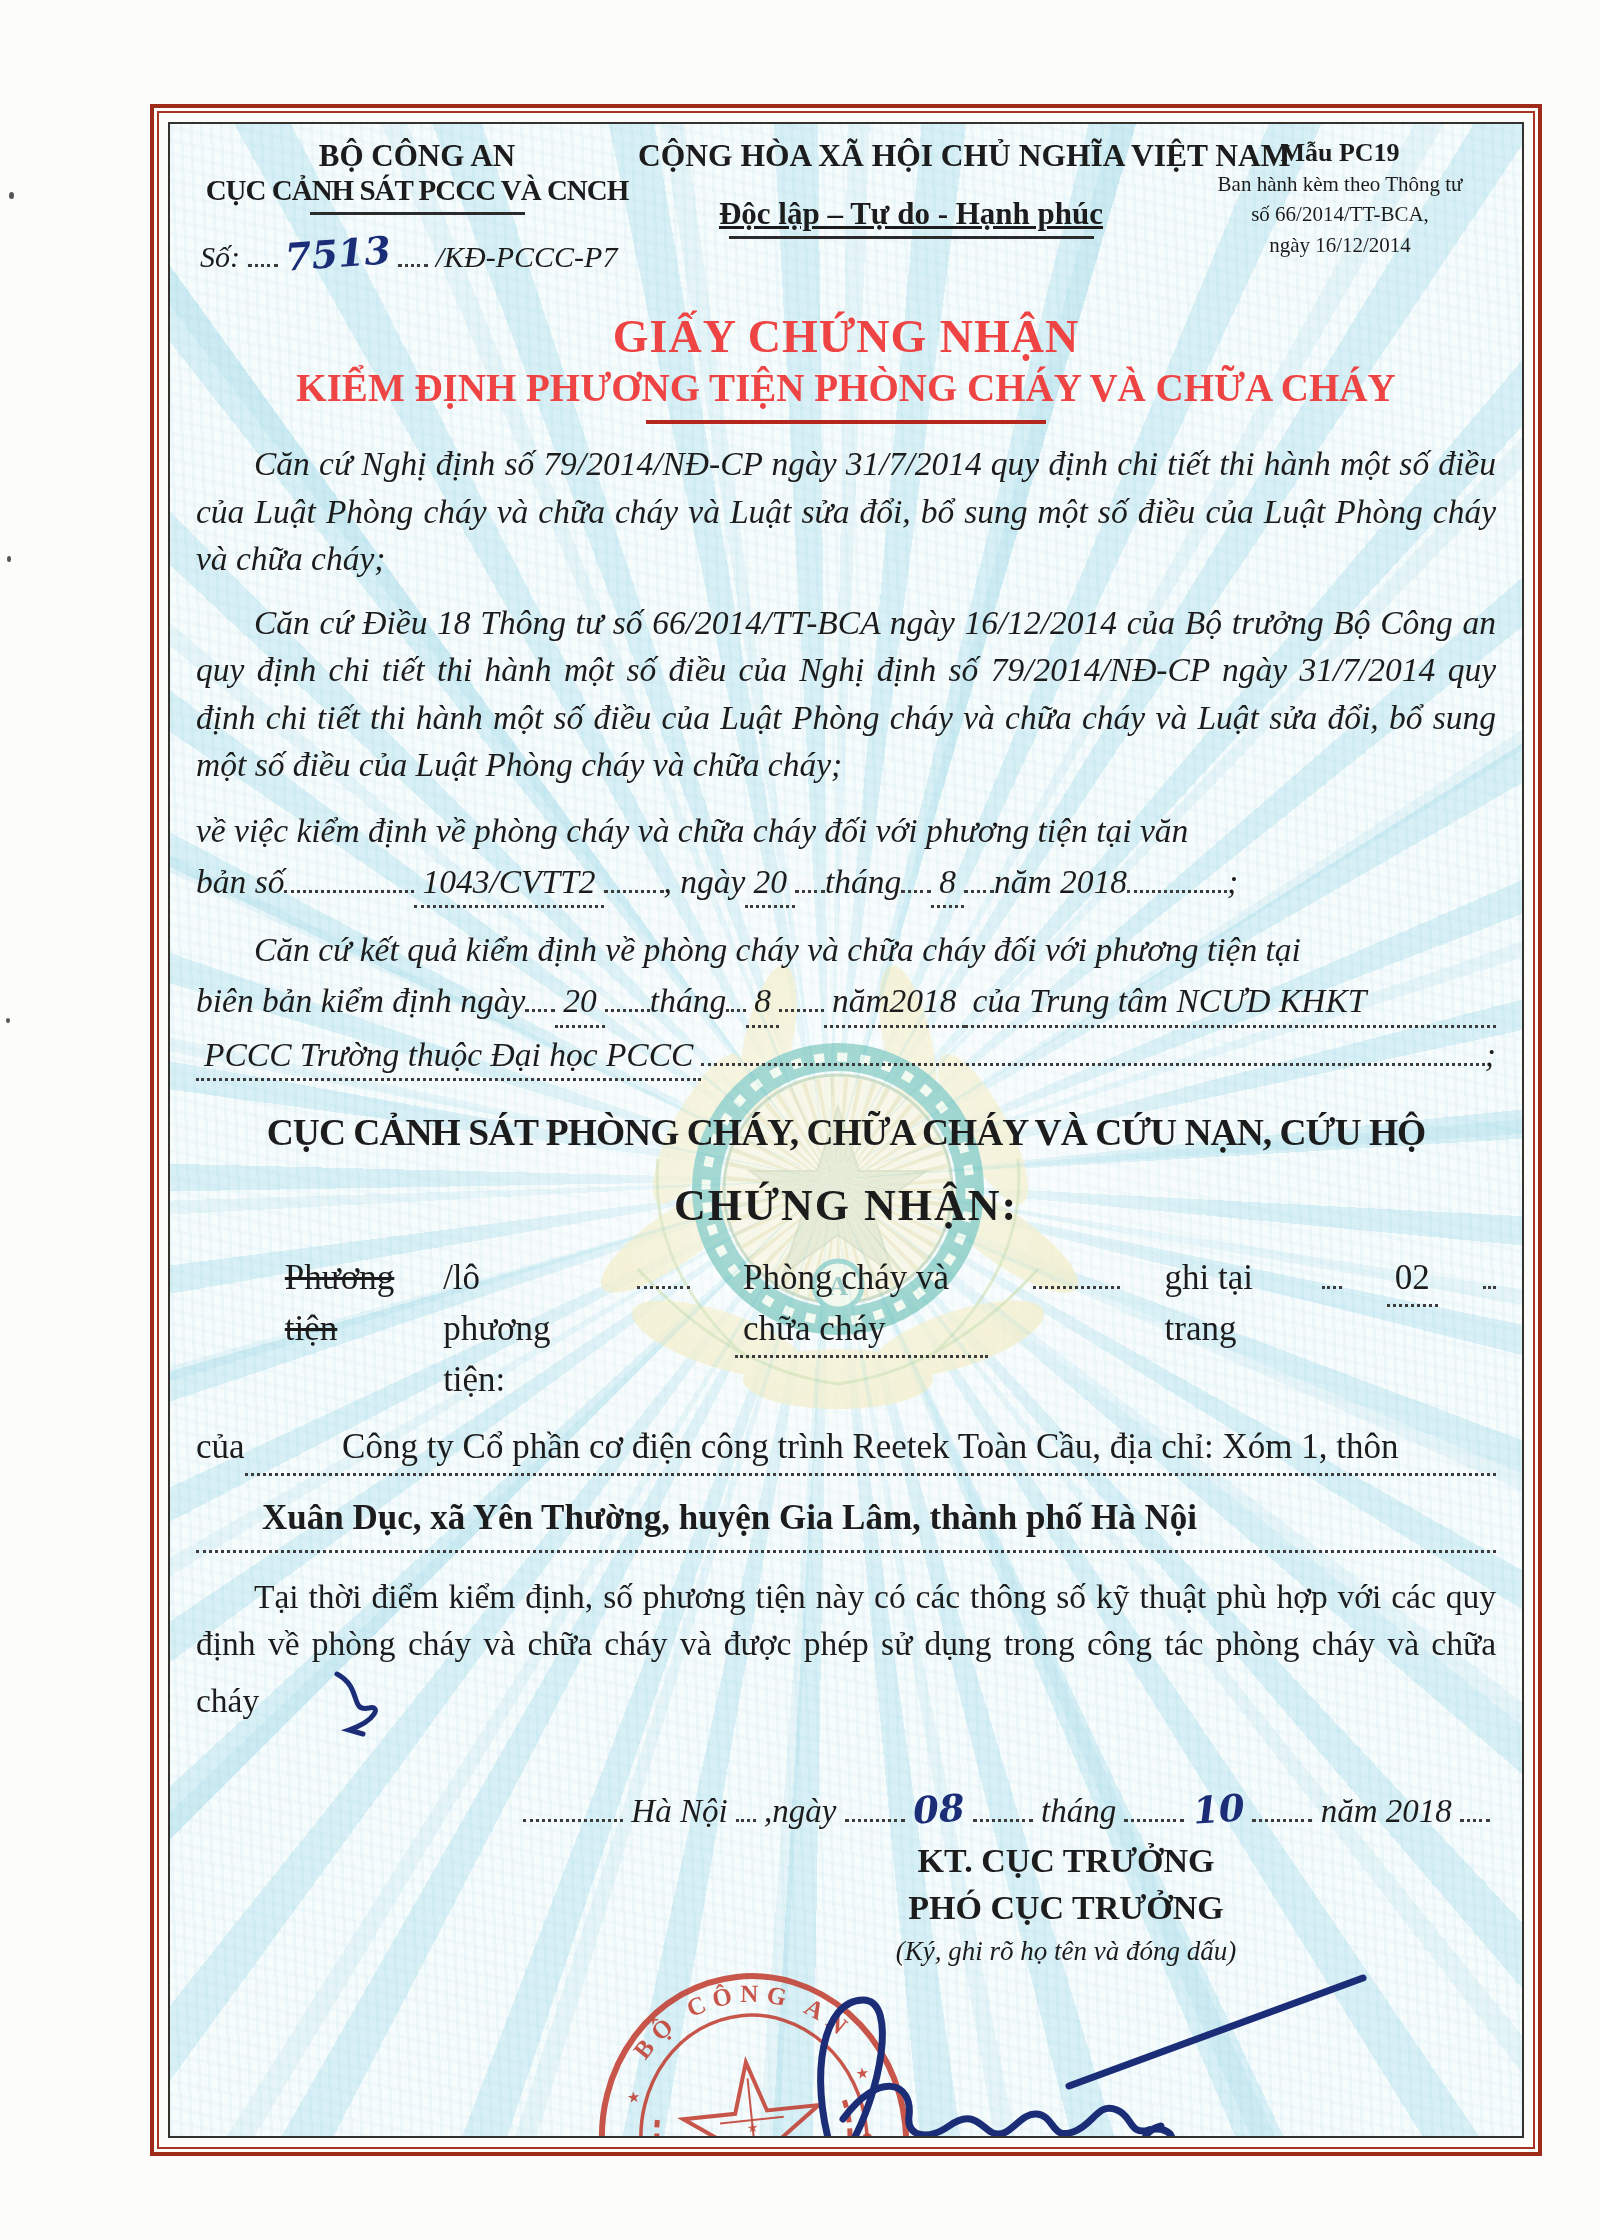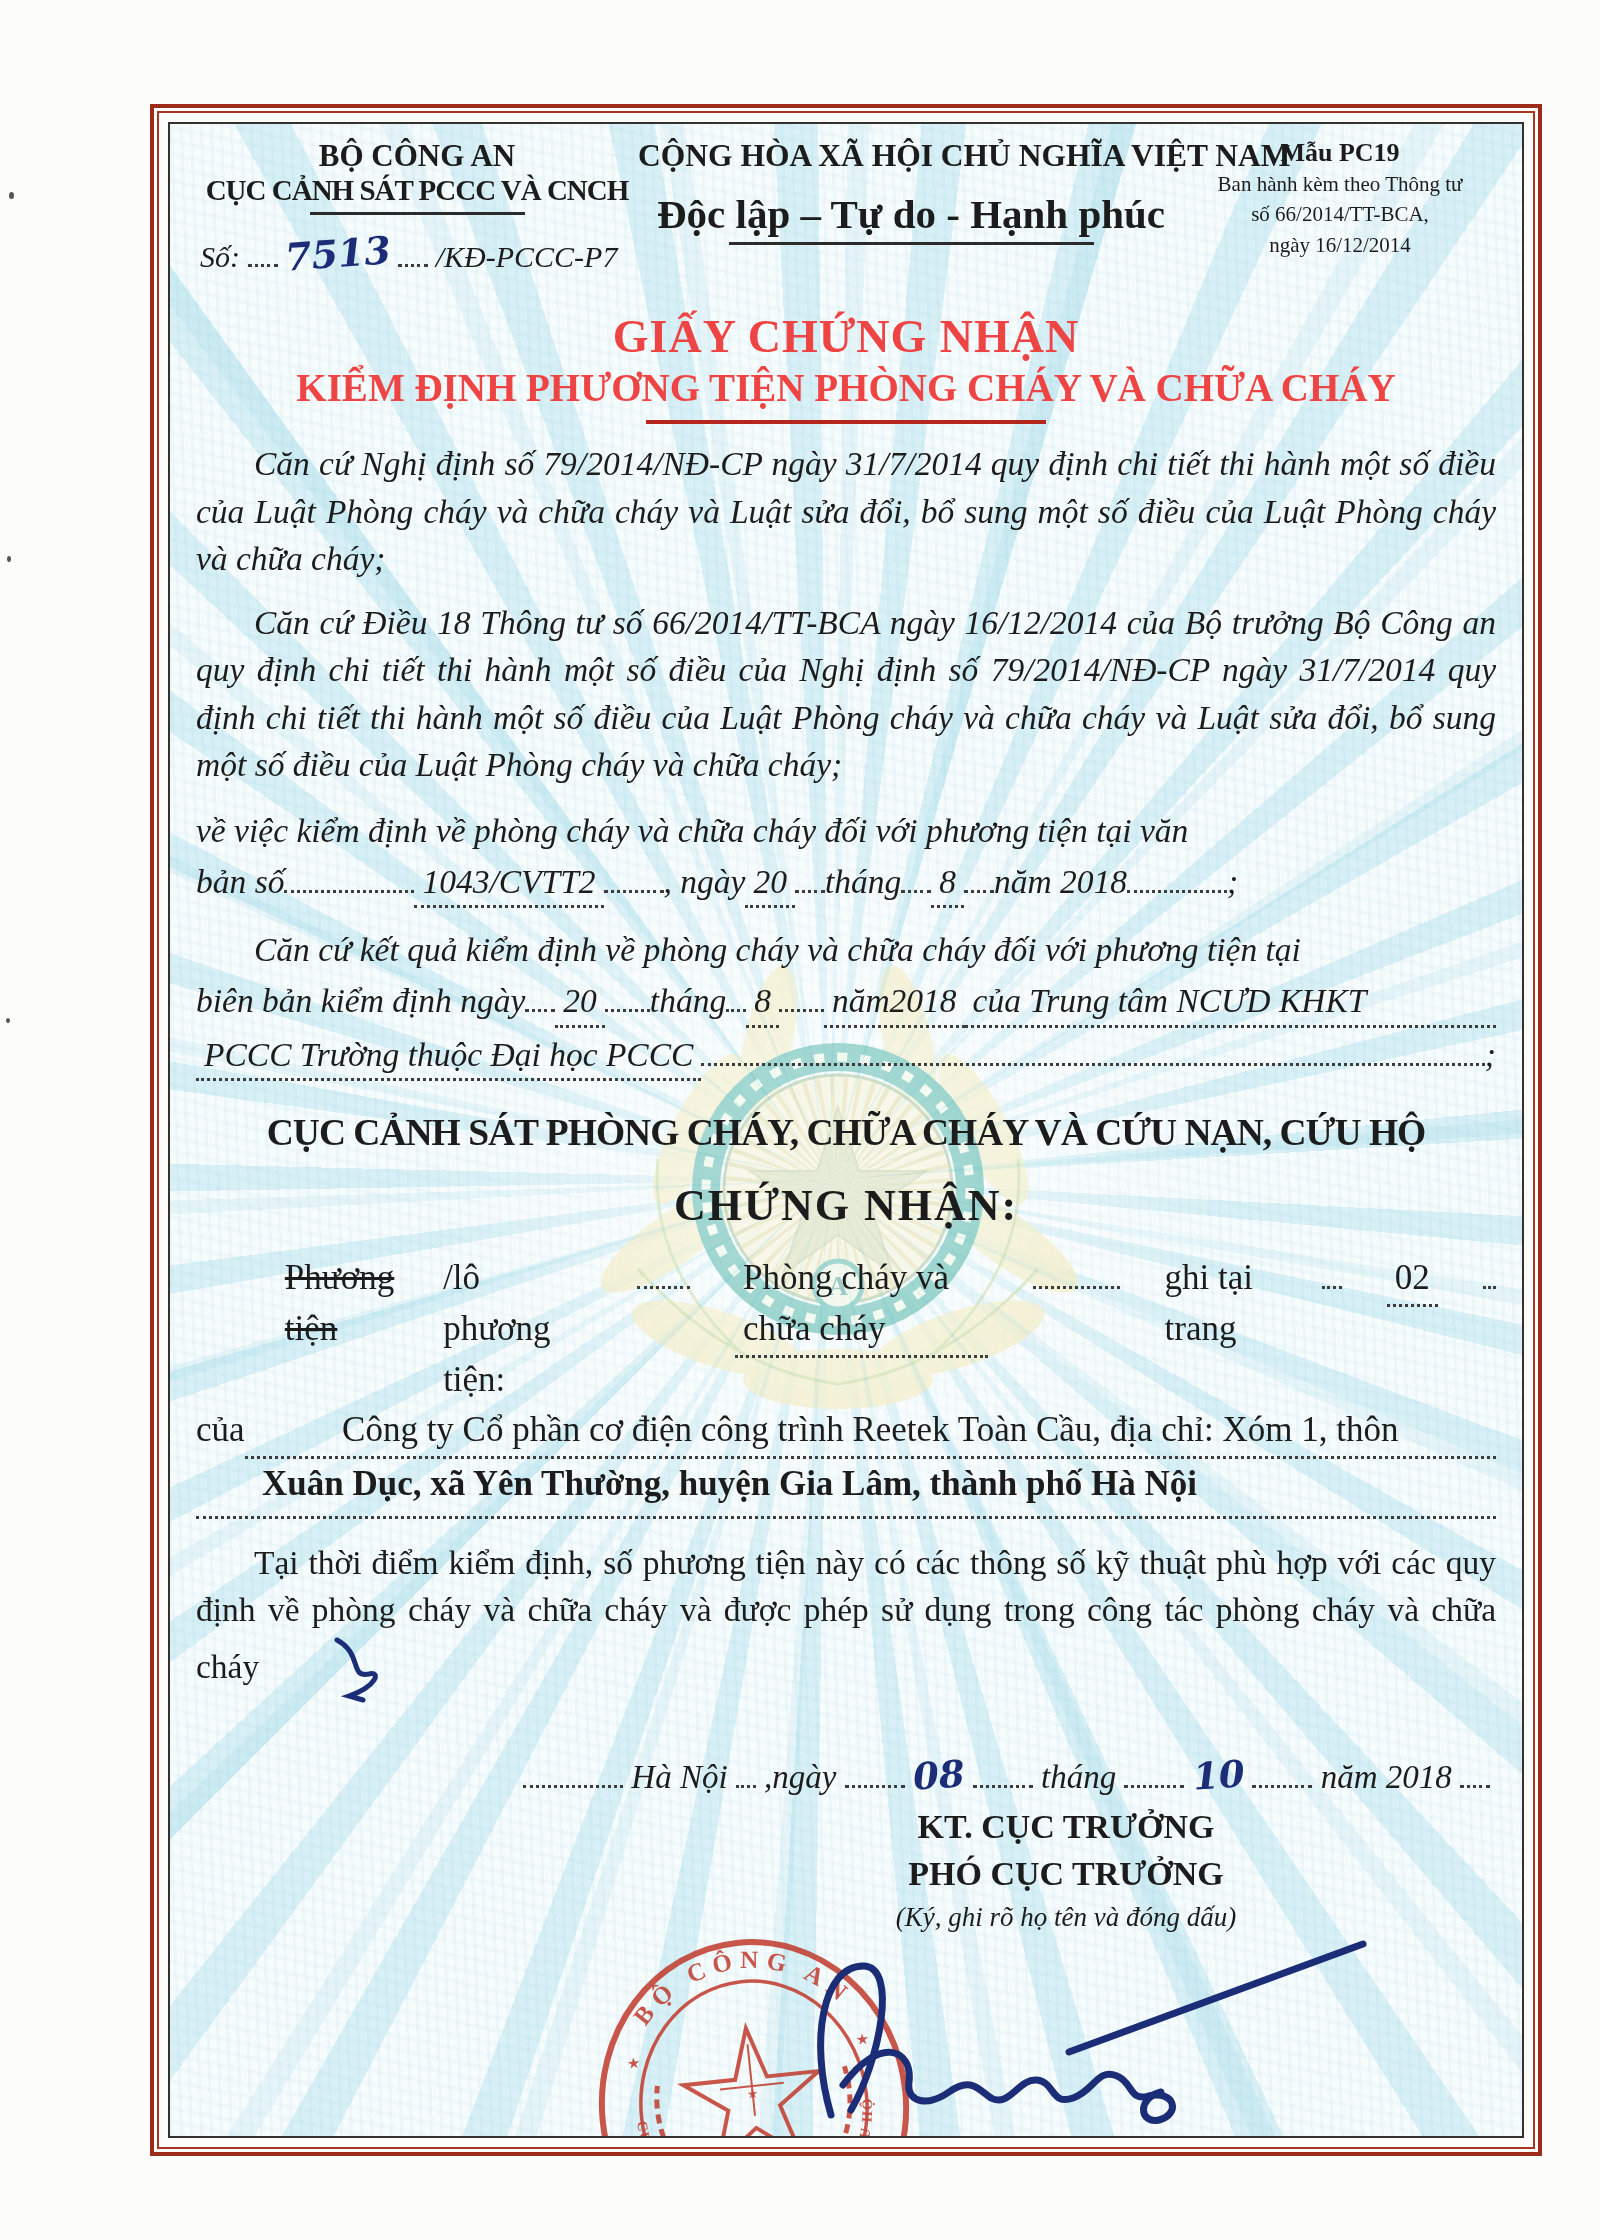--- a/index.html
+++ b/index.html
@@ -47,41 +47,41 @@
   
   .content{position:absolute;inset:0;z-index:1;padding:14px 26px 0 26px;box-sizing:border-box;}
   .hdr{display:flex;align-items:flex-start;}
   .hdr-left{width:34%;text-align:center;}
   .hdr-left .l1{font-weight:bold;font-size:31px;}
   .hdr-left .l2{font-weight:bold;font-size:29px;letter-spacing:-1px;white-space:nowrap;}
   .hdr-left .bar{width:215px;height:3px;background:#2b2b2b;margin:5px auto 0;}
   .so-line{margin-top:16px;text-align:left;font-size:30px;font-style:italic;padding-left:4px;white-space:nowrap;}
   .hdr-center{width:42%;text-align:center;}
   .hdr-center .l1{font-weight:bold;font-size:31.5px;white-space:nowrap;}
-  .hdr-center .l2{font-weight:bold;font-size:41px;margin-top:16px;}
+  .hdr-center .l2{font-weight:bold;font-size:31px;margin-top:22px;text-decoration:underline;}
   .hdr-center .bar{width:365px;height:3px;background:#2b2b2b;margin:4px auto 0;}
   .hdr-right{width:24%;text-align:center;}
   .hdr-right .code{font-weight:bold;font-size:26px;}
   .hdr-right .note{font-size:21px;line-height:1.35;margin-top:2px;}
   .hand{color:#1c2d78;font-weight:bold;font-style:italic;font-family:"DejaVu Serif",serif;
         display:inline-block;transform:rotate(-4deg);}
   .titles{text-align:center;margin-top:34px;color:#ef4444;}
   .titles .t1{font-weight:bold;font-size:46px;letter-spacing:1px;}
   .titles .t2{font-weight:bold;font-size:39px;letter-spacing:0px;margin-top:2px;white-space:nowrap;}
   .titles .bar{width:400px;height:4px;background:#b5271c;margin:10px auto 0;}
   .para{font-style:italic;font-size:33.5px;line-height:1.42;text-align:justify;text-indent:58px;margin-top:16px;}
   .line{font-style:italic;font-size:33.5px;line-height:1.42;margin-top:0;white-space:nowrap;}
   .lead{display:inline-block;border-bottom:3px dotted #3c3c3c;height:1.05em;vertical-align:baseline;}
   .w20{width:20px}.w30{width:30px}.w45{width:45px}.w60{width:60px}.w80{width:80px}.w100{width:100px}.w130{width:130px}
   .fill{border-bottom:3px dotted #3c3c3c;padding:0 8px;}
   .grow{flex:1;border-bottom:3px dotted #3c3c3c;height:1.05em;}
   .flexline{display:flex;align-items:baseline;font-style:italic;font-size:33.5px;line-height:1.42;}
   .cert-h1{font-weight:bold;font-size:37.5px;text-align:center;margin-top:30px;letter-spacing:-1px;white-space:nowrap;}
   .cert-h2{font-weight:bold;font-size:44px;text-align:center;margin-top:26px;letter-spacing:2px;}
-  .formline{font-style:normal;font-size:35px;line-height:1.45;}
+  .formline{font-style:normal;font-size:35px;line-height:1.45;margin-top:17px;}
   .strike{text-decoration:line-through;text-decoration-thickness:3px;}
   .rule-dotted{border-bottom:3px dotted #3c3c3c;height:4px;margin-top:2px;}
   .upright{font-style:normal;}
   .sign-block{position:relative;margin-top:26px;height:560px;}
   .date-line{position:absolute;top:0;right:6px;font-style:italic;font-size:33px;white-space:nowrap;}
   .sig-col{position:absolute;top:54px;left:520px;width:700px;text-align:center;}
   .sig-col .t{font-weight:bold;font-size:34px;line-height:1.38;}
   .sig-col .n{font-style:italic;font-size:27px;margin-top:4px;}
   .stamp{position:absolute;top:186px;left:398px;width:320px;height:340px;transform:rotate(-6deg);opacity:.92;}
   .signature{position:absolute;top:150px;left:555px;width:680px;height:330px;}

